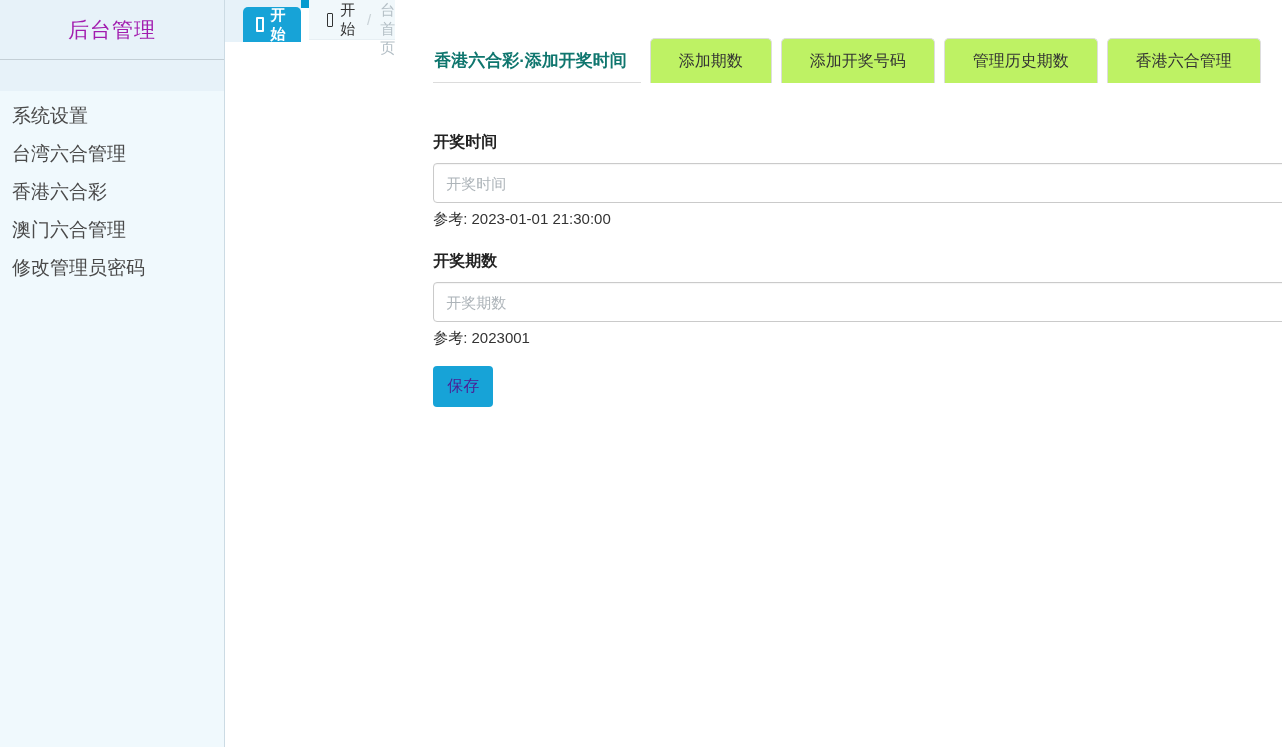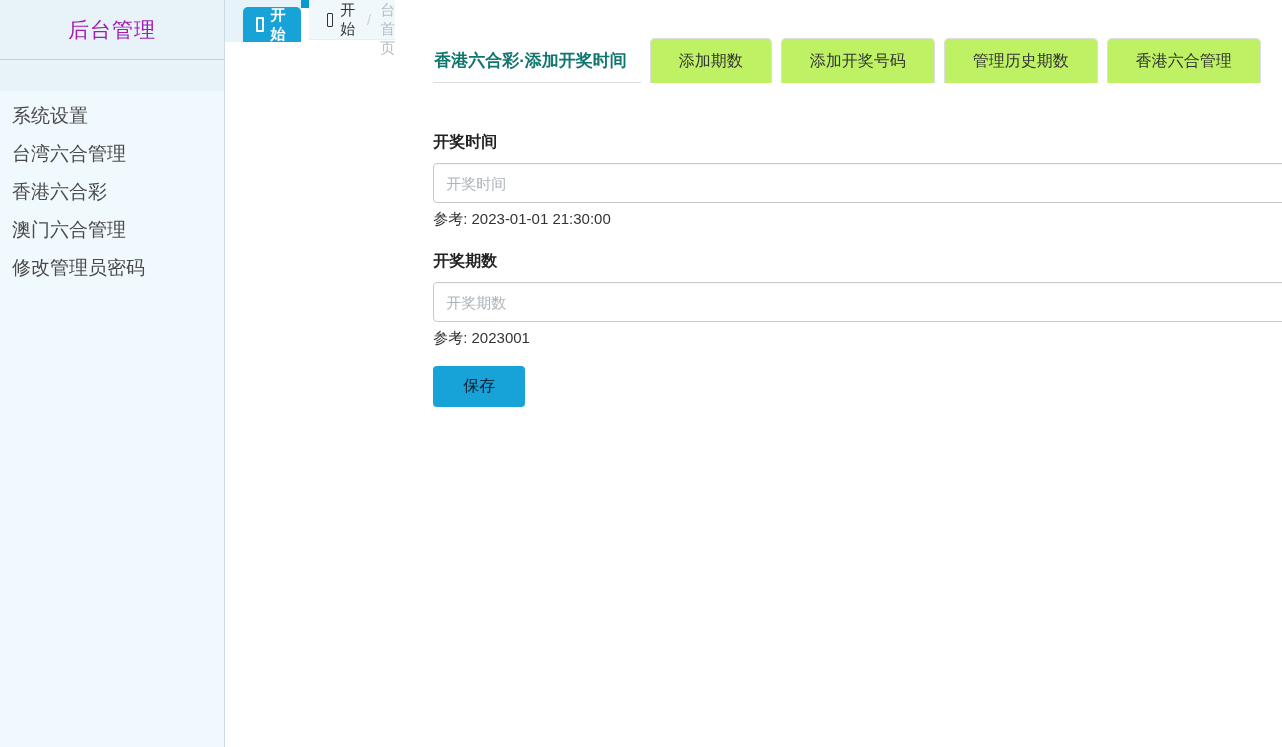--- a/index.html
+++ b/index.html
@@ -100,22 +100,22 @@
     box-shadow: inset 0 1px 1px rgba(0,0,0,0.04);
     font-family: "Liberation Sans", "DejaVu Sans", sans-serif;
   }
   .text-input::placeholder { color: #adb4b9; opacity: 1; }
   .field-hint { margin-top: 7px; font-size: 15px; color: #333; }
   .group-gap { height: 22px; }
 
   .save-button {
     margin-top: 18px;
     background: var(--accent-button, #17a3d7);
-    color: #0f172a; border: none; border-radius: 4px;
-    width: 92px; height: 41px; font-size: 16px;
+    color: #4c1d95; border: none; border-radius: 4px;
+    width: 60px; height: 41px; font-size: 16px;
     cursor: pointer;
     font-family: "Liberation Sans", "DejaVu Sans", sans-serif;
   }
 </style>
 </head>
 <body>
 
 <div class="app">
 
   <aside class="sidebar">

